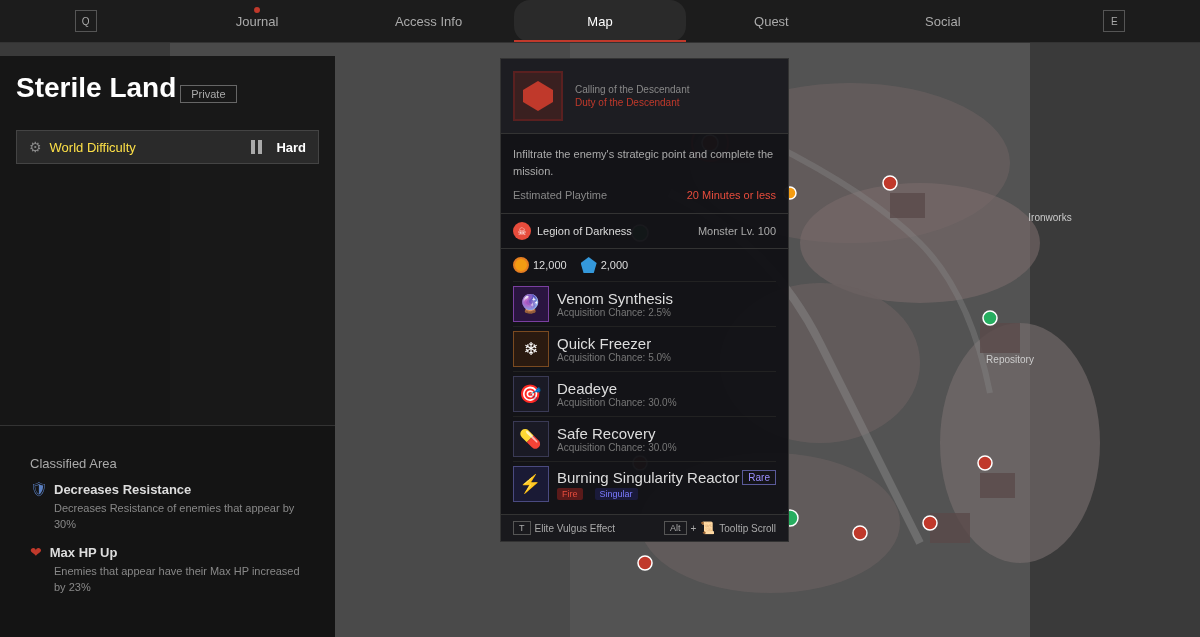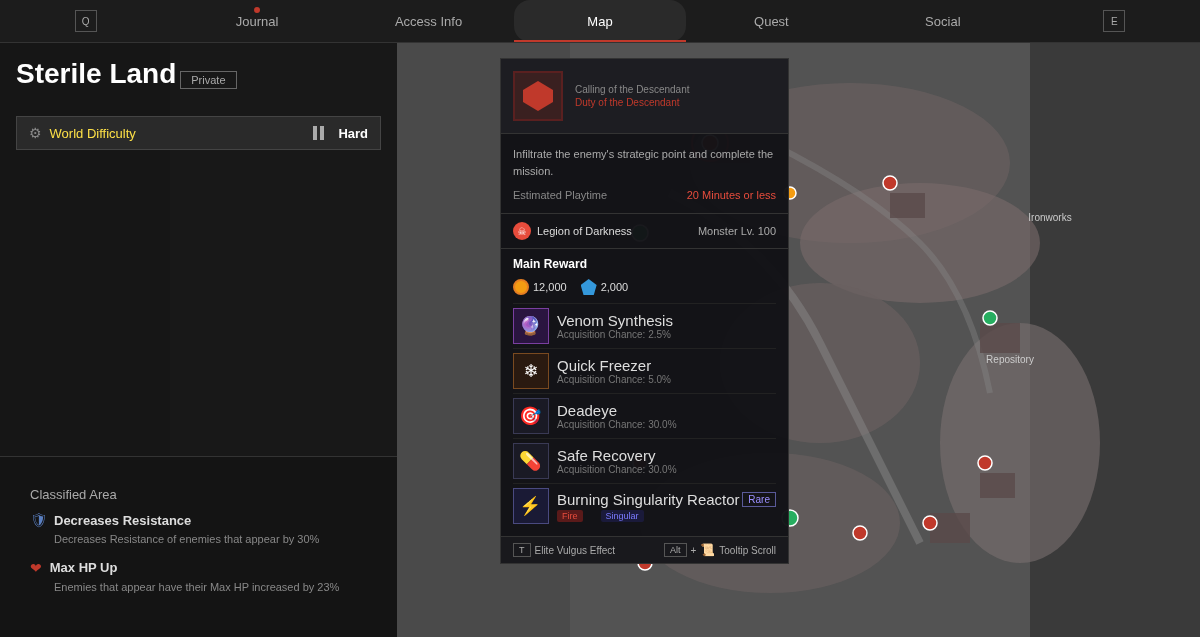--- a/index.html
+++ b/index.html
@@ -69,23 +69,23 @@
     
     .map-svg {
       position: absolute;
       top: 0; left: 0;
       width: 100%; height: 100%;
     }
 
     
     .left-panel {
       position: absolute;
-      top: 42px;
+      top: 56px;
       left: 0;
-      width: 397px;
+      width: 335px;
       bottom: 0;
       background: rgba(20,20,20,0.92);
       z-index: 10;
       padding: 16px;
     }
     .location-title {
       font-size: 28px;
       font-weight: bold;
       color: #fff;
       margin-bottom: 12px;
@@ -349,21 +349,21 @@
     .reward-rare-badge {
       color: #9b8fff;
       font-size: 10px;
       border: 1px solid #5a5a99;
       padding: 1px 5px;
     }
 
     .reward-element-row {
       display: flex;
       align-items: center;
-      gap: 18px;
+      gap: 12px;
       margin-top: 2px;
     }
     .elem-badge {
       font-size: 9px;
       padding: 1px 5px;
       border-radius: 2px;
     }
     .elem-fire { background: #5a1a1a; color: #e74c3c; }
     .elem-singular { background: #1a1a3a; color: #7a7aff; }
 
@@ -526,21 +526,20 @@
     <div class="popup-enemy-left">
       <div class="enemy-icon">
         <span style="color:#fff;font-size:10px;">☠</span>
       </div>
       <span class="enemy-name">Legion of Darkness</span>
     </div>
     <span class="enemy-level">Monster Lv. 100</span>
   </div>
 
   <div class="popup-rewards-section">
-    <div class="rewards-title">Main Reward</div>
 
     <div class="currency-row">
       <div class="currency-item">
         <div class="gold-icon"></div>
         <span class="currency-val">12,000</span>
       </div>
       <div class="currency-item">
         <div class="crystal-icon"></div>
         <span class="currency-val">2,000</span>
       </div>

